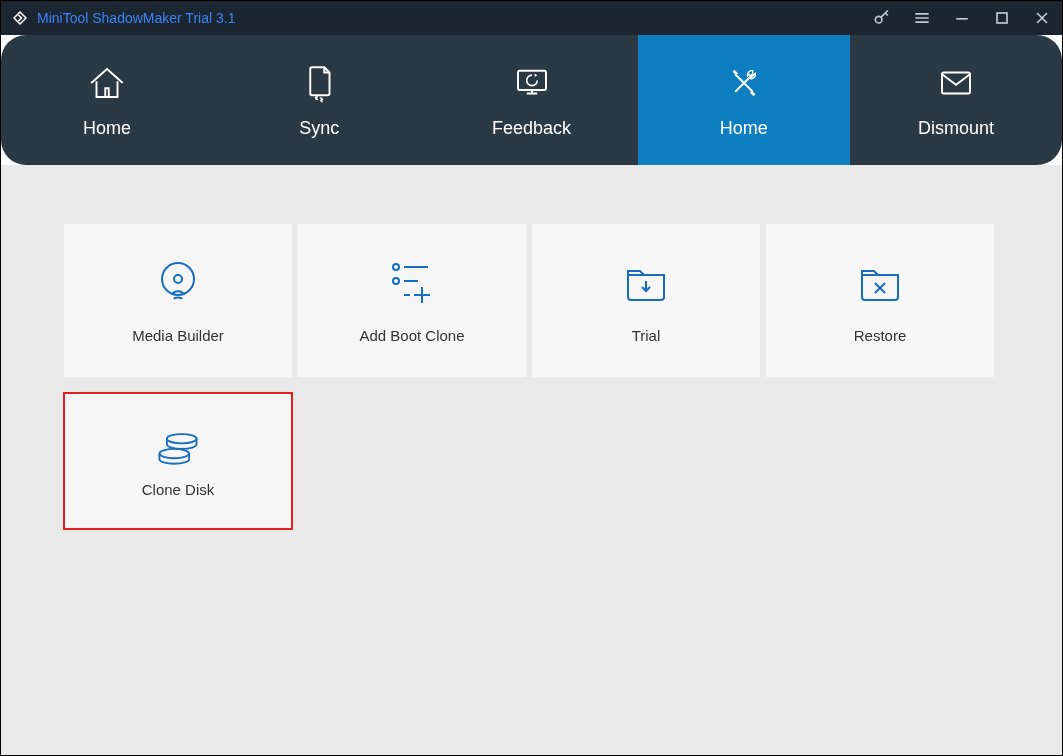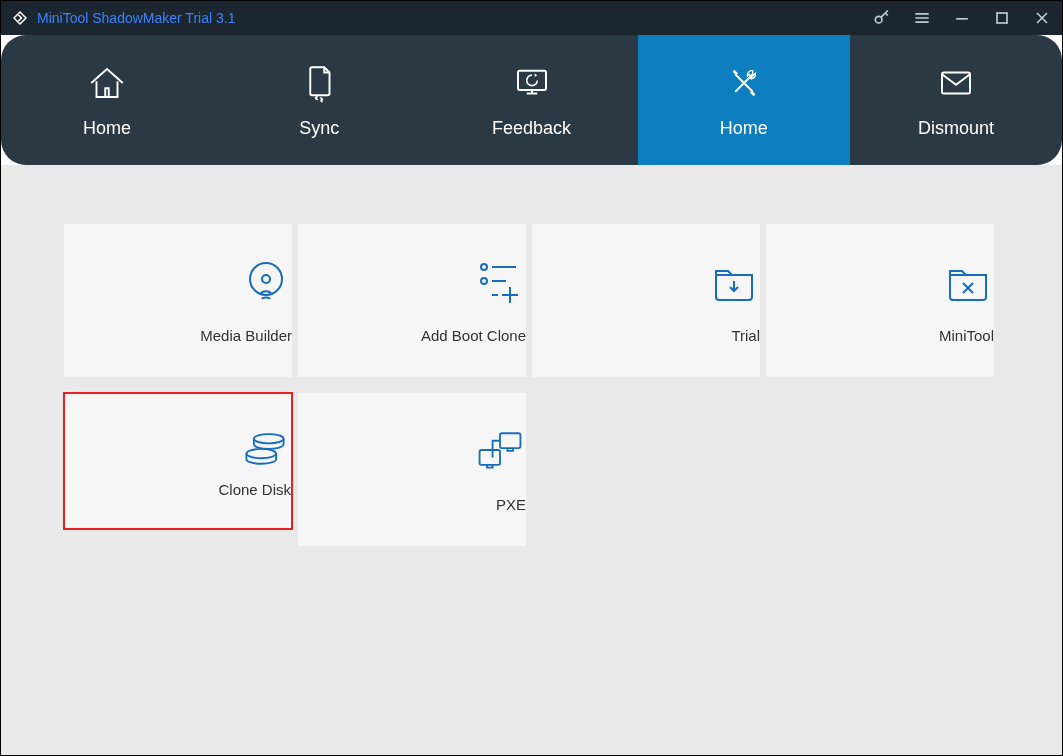--- a/index.html
+++ b/index.html
@@ -74,21 +74,21 @@
     gap: 14px 4px;
     justify-content: start;
   }
   .tile {
     width: 230px;
     height: 155px;
     background: #f6f6f6;
     border: 1px solid #e9e9e9;
     display: flex;
     flex-direction: column;
-    align-items: flex-end;
+    align-items: center;
     justify-content: center;
     cursor: pointer;
     gap: 22px;
     color: #333;
     font-size: 15px;
   }
   .tile.highlight {
     border: 2px solid #e62020;
     height: 138px;
     gap: 9px;
@@ -244,44 +244,32 @@
       </div>
 
       <div class="tile">
         <span class="tileicon">
           <svg viewBox="0 0 52 48" width="52" height="48">
             <path d="M8 14h12l4 4h20v22a3 3 0 0 1-3 3H11a3 3 0 0 1-3-3z"></path>
             <path d="M8 18h36"></path>
             <path d="M21 26l10 10M31 26l-10 10"></path>
           </svg>
         </span>
-        <span>MiniTool</span>
+        <span>Restore</span>
       </div>
 
       <div class="tile highlight">
         <span class="tileicon">
           <svg viewBox="0 0 56 48" width="56" height="48">
             <ellipse cx="32" cy="14" rx="16" ry="5"></ellipse>
             <path d="M16 14v6c0 2.8 7.2 5 16 5s16-2.2 16-5v-6"></path>
             <ellipse cx="24" cy="30" rx="16" ry="5"></ellipse>
             <path d="M8 30v6c0 2.8 7.2 5 16 5s16-2.2 16-5v-6"></path>
           </svg>
         </span>
         <span>Clone Disk</span>
       </div>
 
-      <div class="tile">
-        <span class="tileicon">
-          <svg viewBox="0 0 56 48" width="56" height="48">
-            <rect x="28" y="6" width="22" height="16" rx="2"></rect>
-            <path d="M36 22v3h6v-3"></path>
-            <rect x="6" y="24" width="22" height="16" rx="2"></rect>
-            <path d="M14 40v3h6v-3"></path>
-            <path d="M28 14h-8v18"></path>
-          </svg>
-        </span>
-        <span>PXE</span>
-      </div>
 
     </div>
   </div>
 
 </div>
 
 </body></html>

